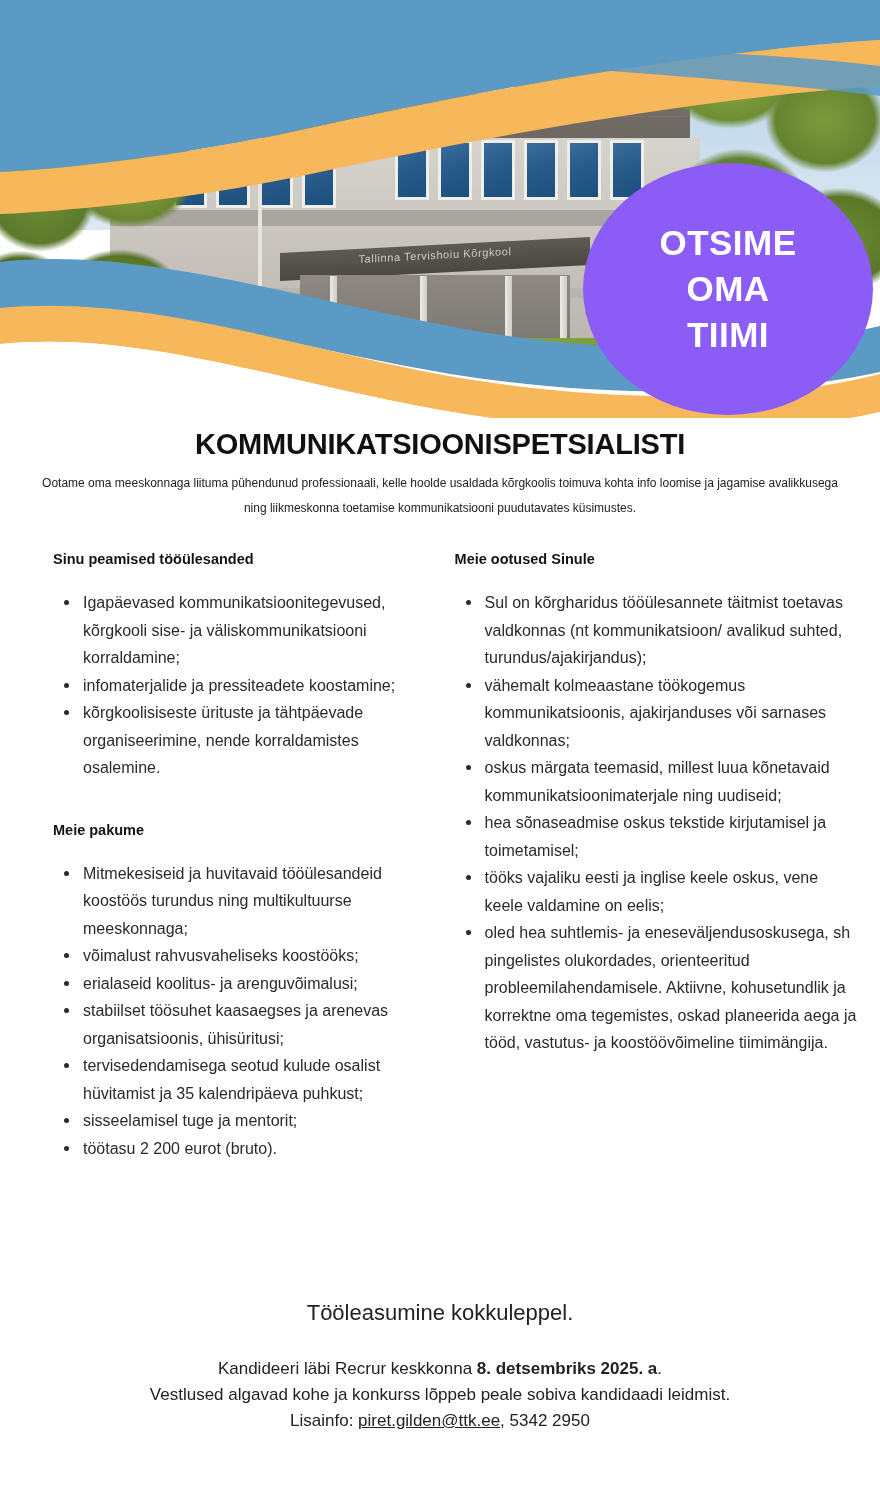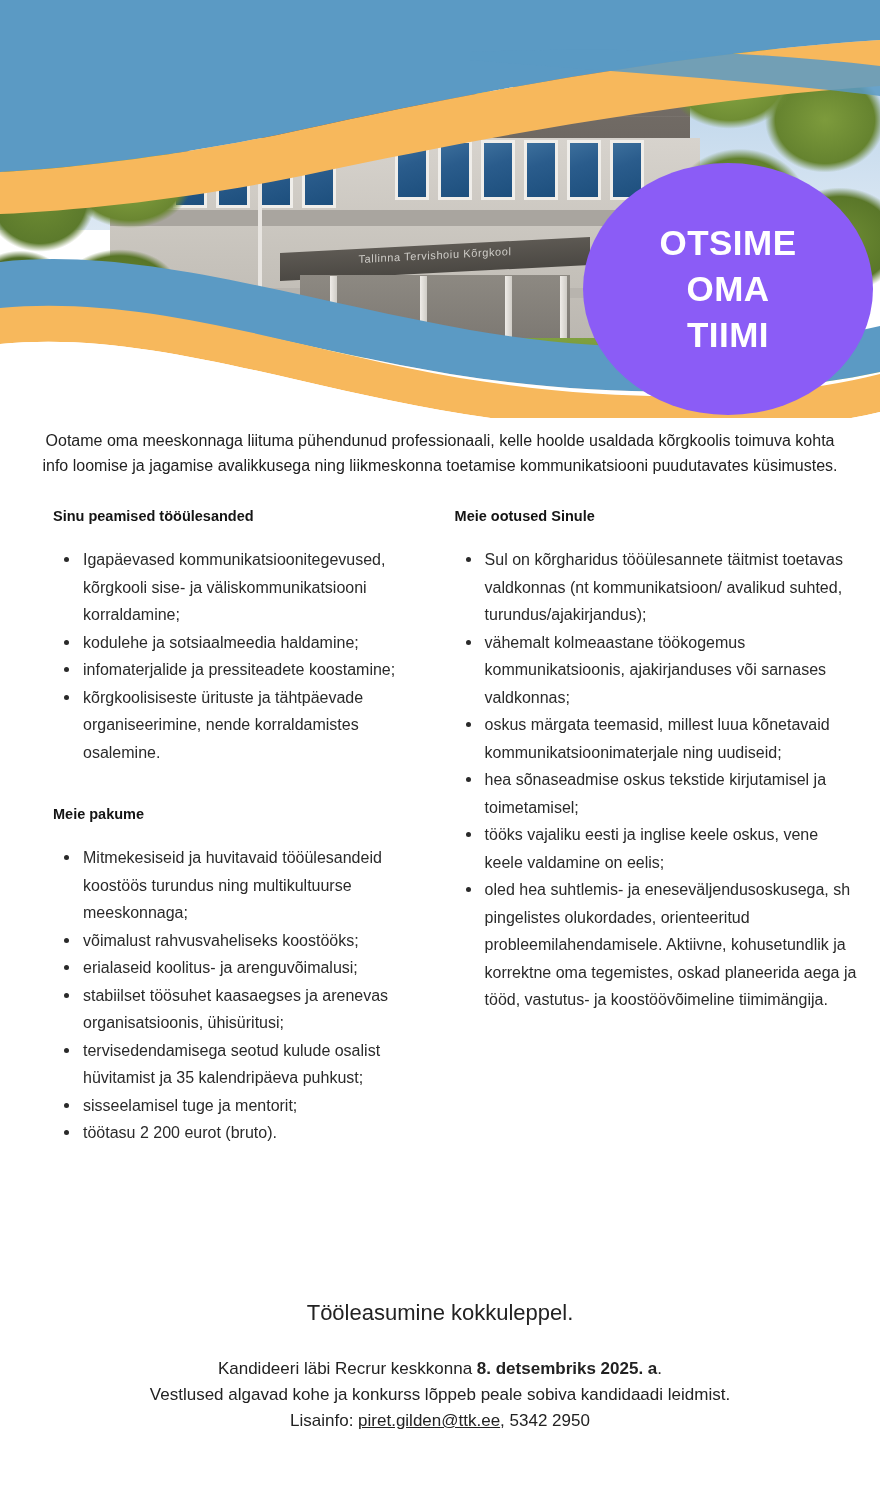--- a/index.html
+++ b/index.html
@@ -237,21 +237,21 @@
     text-align: center;
   }
   .job-title {
     font-size: 29px;
     font-weight: bold;
     letter-spacing: -0.2px;
     color: #111111;
     margin: 0 0 10px 0;
   }
   .intro {
-    font-size: 16px;
+    font-size: 12px;
     line-height: 25px;
     color: #222222;
     margin: 0;
     padding: 0 8px;
   }
 
   
   .columns {
     display: flex;
     padding: 30px 22px 0 53px;
@@ -394,30 +394,30 @@
   </svg>
 
   <div class="badge">
     <div class="badge-line">OTSIME</div>
     <div class="badge-line">OMA</div>
     <div class="badge-line">TIIMI</div>
   </div>
 </div>
 
 <div class="title-wrap">
+  <h1 class="job-title">KOMMUNIKATSIOONISPETSIALISTI</h1>
   <p class="intro">Ootame oma meeskonnaga liituma pühendunud professionaali, kelle hoolde usaldada kõrgkoolis toimuva kohta info loomise ja jagamise avalikkusega ning liikmeskonna toetamise kommunikatsiooni puudutavates küsimustes.</p>
 </div>
 
 <div class="columns">
 
   <div class="col-left">
     <h2 class="sec-head">Sinu peamised tööülesanded</h2>
     <ul class="bullets">
         <li>Igapäevased kommunikatsioonitegevused, kõrgkooli sise- ja väliskommunikatsiooni korraldamine;</li>
-        <li>kodulehe ja sotsiaalmeedia haldamine;</li>
         <li>infomaterjalide ja pressiteadete koostamine;</li>
         <li>kõrgkoolisiseste ürituste ja tähtpäevade organiseerimine, nende korraldamistes osalemine.</li>
       </ul>
 
     <h2 class="sec-head spaced">Meie pakume</h2>
     <ul class="bullets">
         <li>Mitmekesiseid ja huvitavaid tööülesandeid koostöös turundus ning multikultuurse meeskonnaga;</li>
         <li>võimalust rahvusvaheliseks koostööks;</li>
         <li>erialaseid koolitus- ja arenguvõimalusi;</li>
         <li>stabiilset töösuhet kaasaegses ja arenevas organisatsioonis, ühisüritusi;</li>

